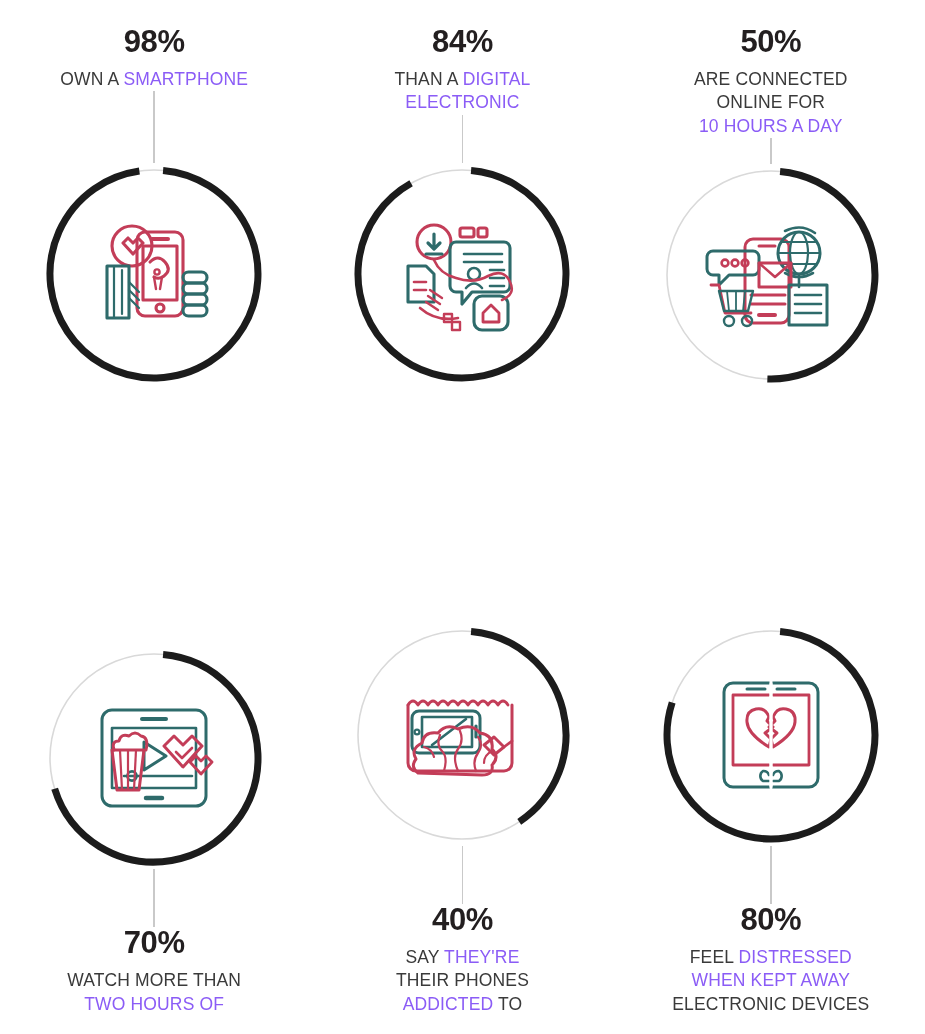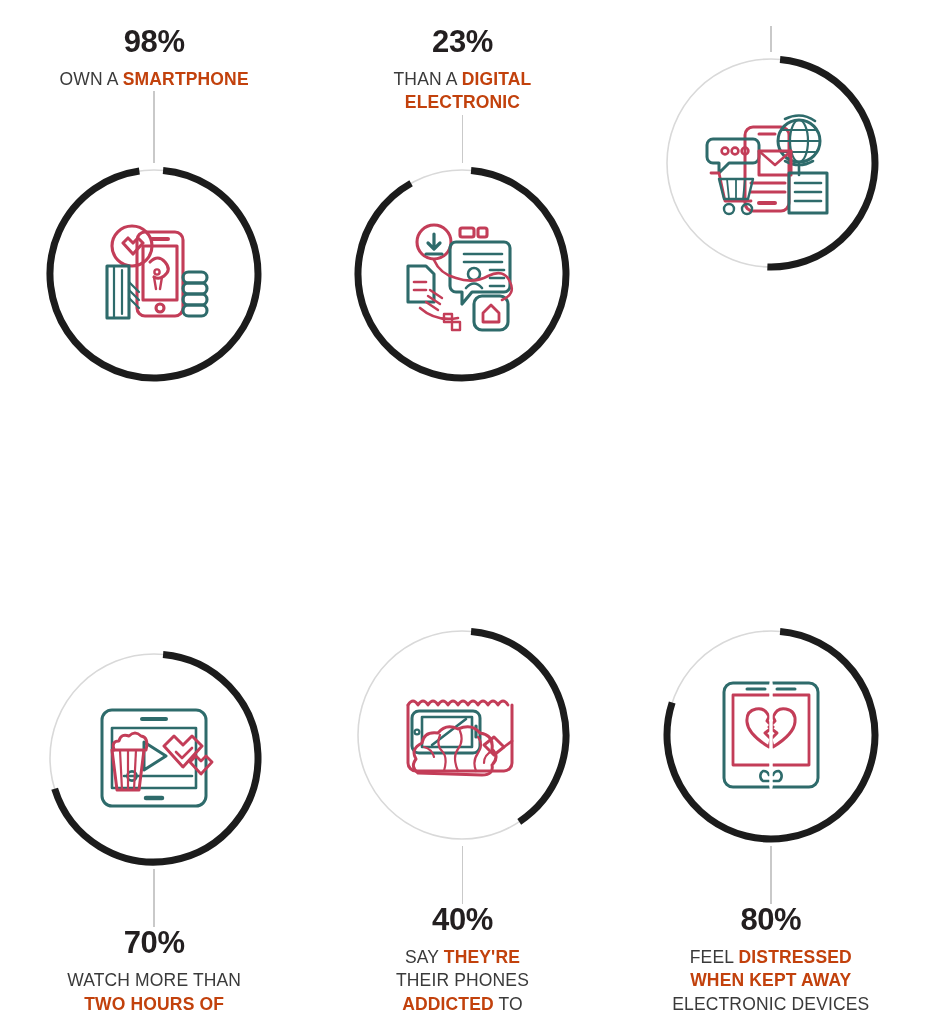--- a/index.html
+++ b/index.html
@@ -56,22 +56,22 @@
     margin: 0 0 11px 0;
   }
   .stat-desc {
     font-size: 17.5px;
     line-height: 1.34;
     letter-spacing: 0.15px;
     color: #3a3a3a;
     font-weight: 400;
   }
   .stat-desc b {
-    font-weight: bold;
-    color: #c2410c;
+    font-weight: normal;
+    color: #8b5cf6;
   }
 
   
   .connector {
     width: 1.5px;
     background: #c9c9c9;
     flex: none;
   }
 
   
@@ -159,21 +159,21 @@
               <circle cx="67" cy="62" r="2.6" stroke="#c33d58" stroke-width="2.4"></circle>
             </g>
           </svg>
         </div>
       </div>
       <div class="sp-flex"></div>
     </div>
 
     <div class="cell cell-top">
       <div class="stat-block">
-        <div class="stat-pct">23%</div>
+        <div class="stat-pct">84%</div>
         <div class="stat-desc">
             <div><span>THAN A </span><b>DIGITAL</b></div>
             <div><b>ELECTRONIC</b></div>
           </div>
       </div>
       <div class="connector" style="height: 48px; background: rgb(201, 201, 201);"></div>
       <div class="ring-wrap">
         <svg viewBox="0 0 222 222">
           <circle cx="111" cy="111" r="104" fill="none" stroke="#d9d9d9" stroke-width="1.6"></circle>
           <path fill="none" stroke="#1c1c1c" stroke-width="7" stroke-linecap="butt" d="M 120.06 7.40 A 104 104 0 1 1 60.07 20.32"></path>
@@ -212,20 +212,28 @@
               <rect x="46" y="104" width="8" height="8" stroke="#c33d58" stroke-width="2.4"></rect>
               <rect x="54" y="112" width="8" height="8" stroke="#c33d58" stroke-width="2.4"></rect>
             </g>
           </svg>
         </div>
       </div>
       <div class="sp-flex"></div>
     </div>
 
     <div class="cell cell-top">
+      <div class="stat-block">
+        <div class="stat-pct">50%</div>
+        <div class="stat-desc">
+            <div><span>ARE CONNECTED</span></div>
+            <div><span>ONLINE FOR</span></div>
+            <div><b>10 HOURS A DAY</b></div>
+          </div>
+      </div>
       <div class="connector" style="height: 26px; background: rgb(201, 201, 201);"></div>
       <div class="ring-wrap">
         <svg viewBox="0 0 222 222">
           <circle cx="111" cy="111" r="104" fill="none" stroke="#d9d9d9" stroke-width="1.6"></circle>
           <path fill="none" stroke="#1c1c1c" stroke-width="7" stroke-linecap="butt" d="M 120.06 7.40 A 104 104 0 0 1 107.37 214.94"></path>
         </svg>
         <div class="icon-holder">
           <svg viewBox="0 0 128 128">
             <g fill="none" stroke-width="3" stroke-linejoin="round" stroke-linecap="round">
 

